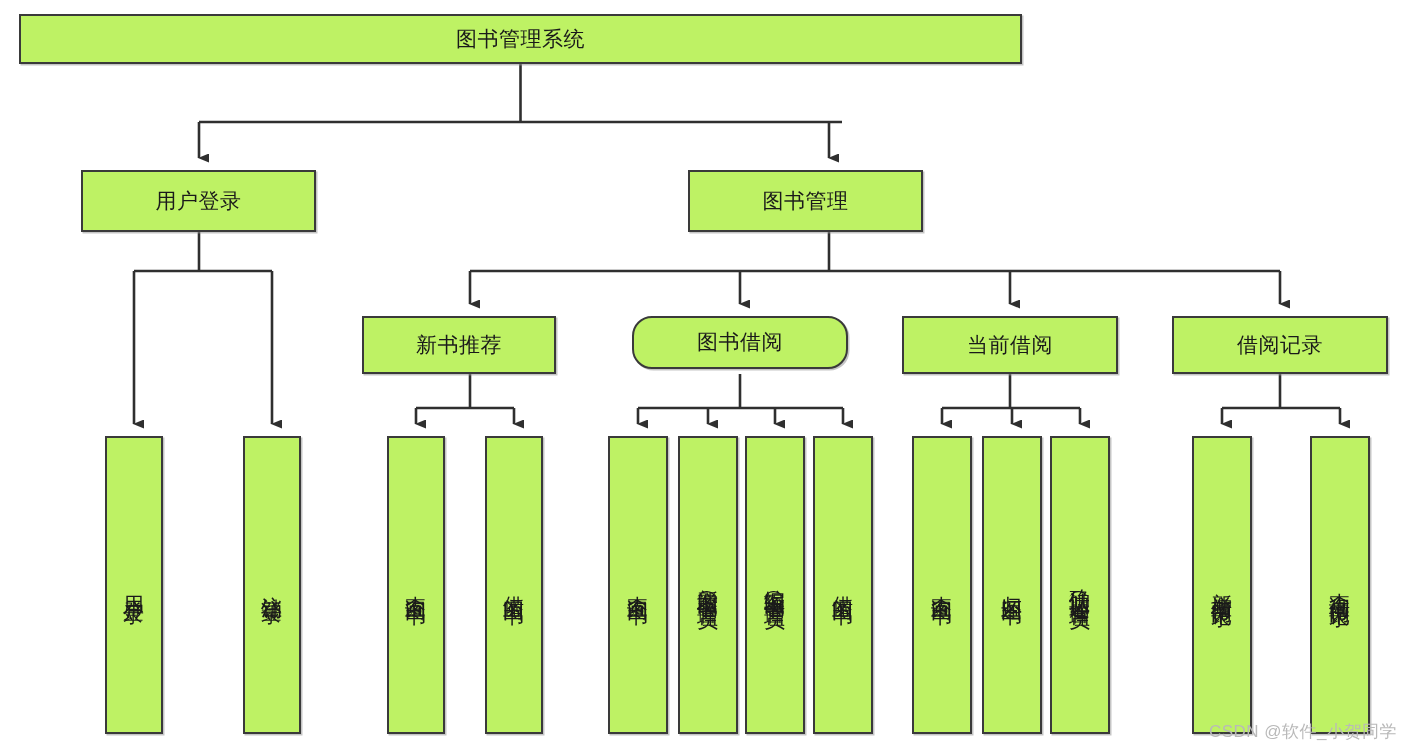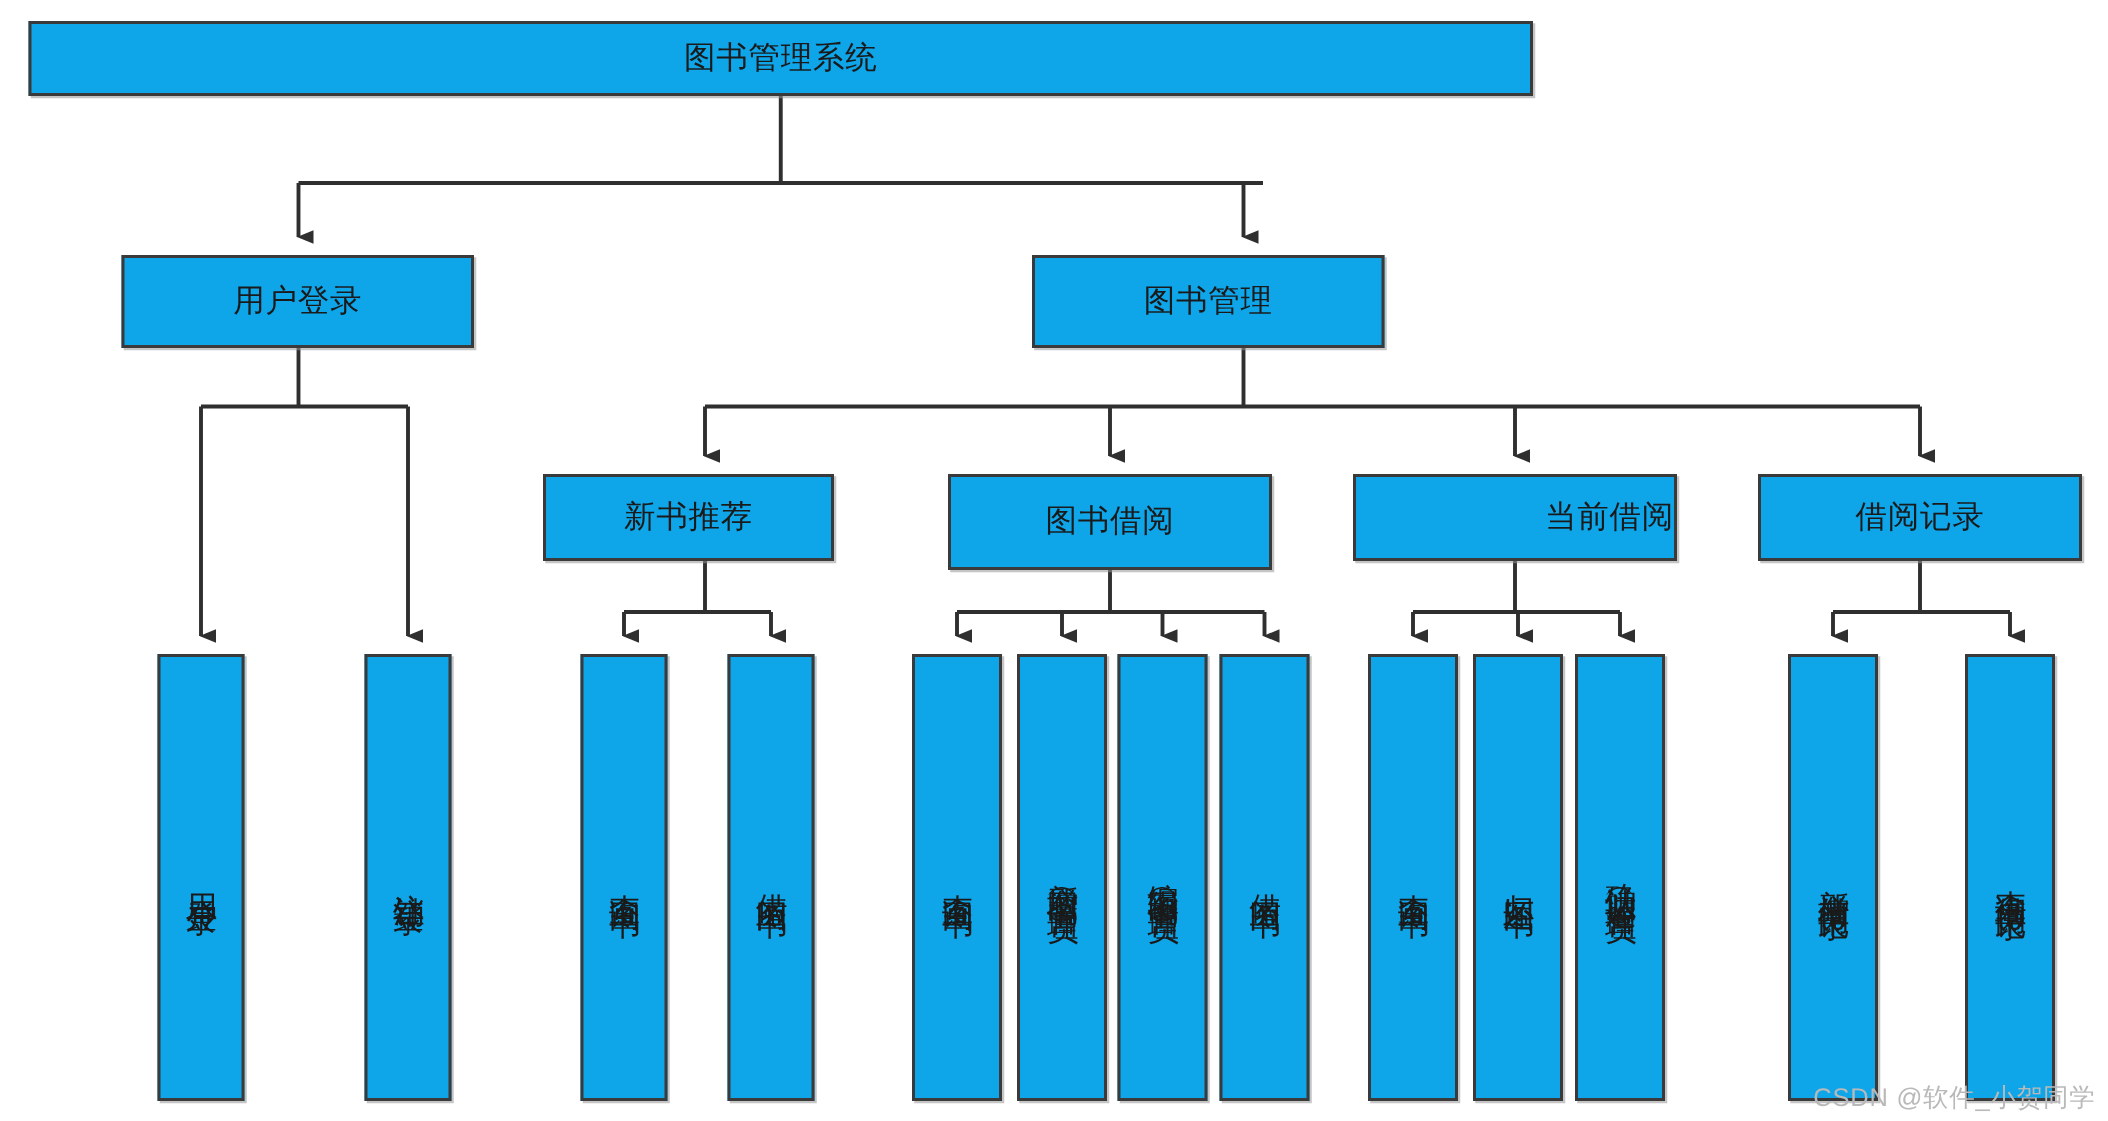--- a/index.html
+++ b/index.html
@@ -21,21 +21,21 @@
     position: absolute;
     left: 0;
     top: 0;
     width: 1405px;
     height: 747px;
     pointer-events: none;
   }
   .node {
     position: absolute;
     box-sizing: border-box;
-    background: #0ea5e9;
+    background: #bef264;
     border: 2.5px solid #3a3a3a;
     display: flex;
     align-items: center;
     justify-content: center;
     color: #1a1a1a;
     box-shadow: 1.5px 1.5px 0 rgba(150,150,150,0.55);
   }
   .node-label {
     display: block;
     text-align: center;
@@ -130,24 +130,24 @@
   <div class="node horizontal" style="left:81px; top:170px; width:235px; height:62px;">
     <span class="node-label">用户登录</span>
   </div>
   <div class="node horizontal" style="left:688px; top:170px; width:235px; height:62px;">
     <span class="node-label">图书管理</span>
   </div>
 
   <div class="node horizontal" style="left:362px; top:316px; width:194px; height:58px;">
     <span class="node-label">新书推荐</span>
   </div>
-  <div class="node horizontal" style="left:632px; top:316px; width:216px; height:64px;">
+  <div class="node horizontal" style="left:632px; top:316px; width:216px; height:53px;border-radius:20px;">
     <span class="node-label">图书借阅</span>
   </div>
-  <div class="node horizontal" style="left:902px; top:316px; width:216px; height:58px;justify-content:flex-end;">
+  <div class="node horizontal" style="left:902px; top:316px; width:216px; height:58px;">
     <span class="node-label">当前借阅</span>
   </div>
   <div class="node horizontal" style="left:1172px; top:316px; width:216px; height:58px;justify-content:center;">
     <span class="node-label">借阅记录</span>
   </div>
 
   <div class="node vertical" style="left:105px; top:436px; width:58px; height:298px;">
     <span class="node-label">用户登录</span>
   </div>
   <div class="node vertical" style="left:243px; top:436px; width:58px; height:298px;">

